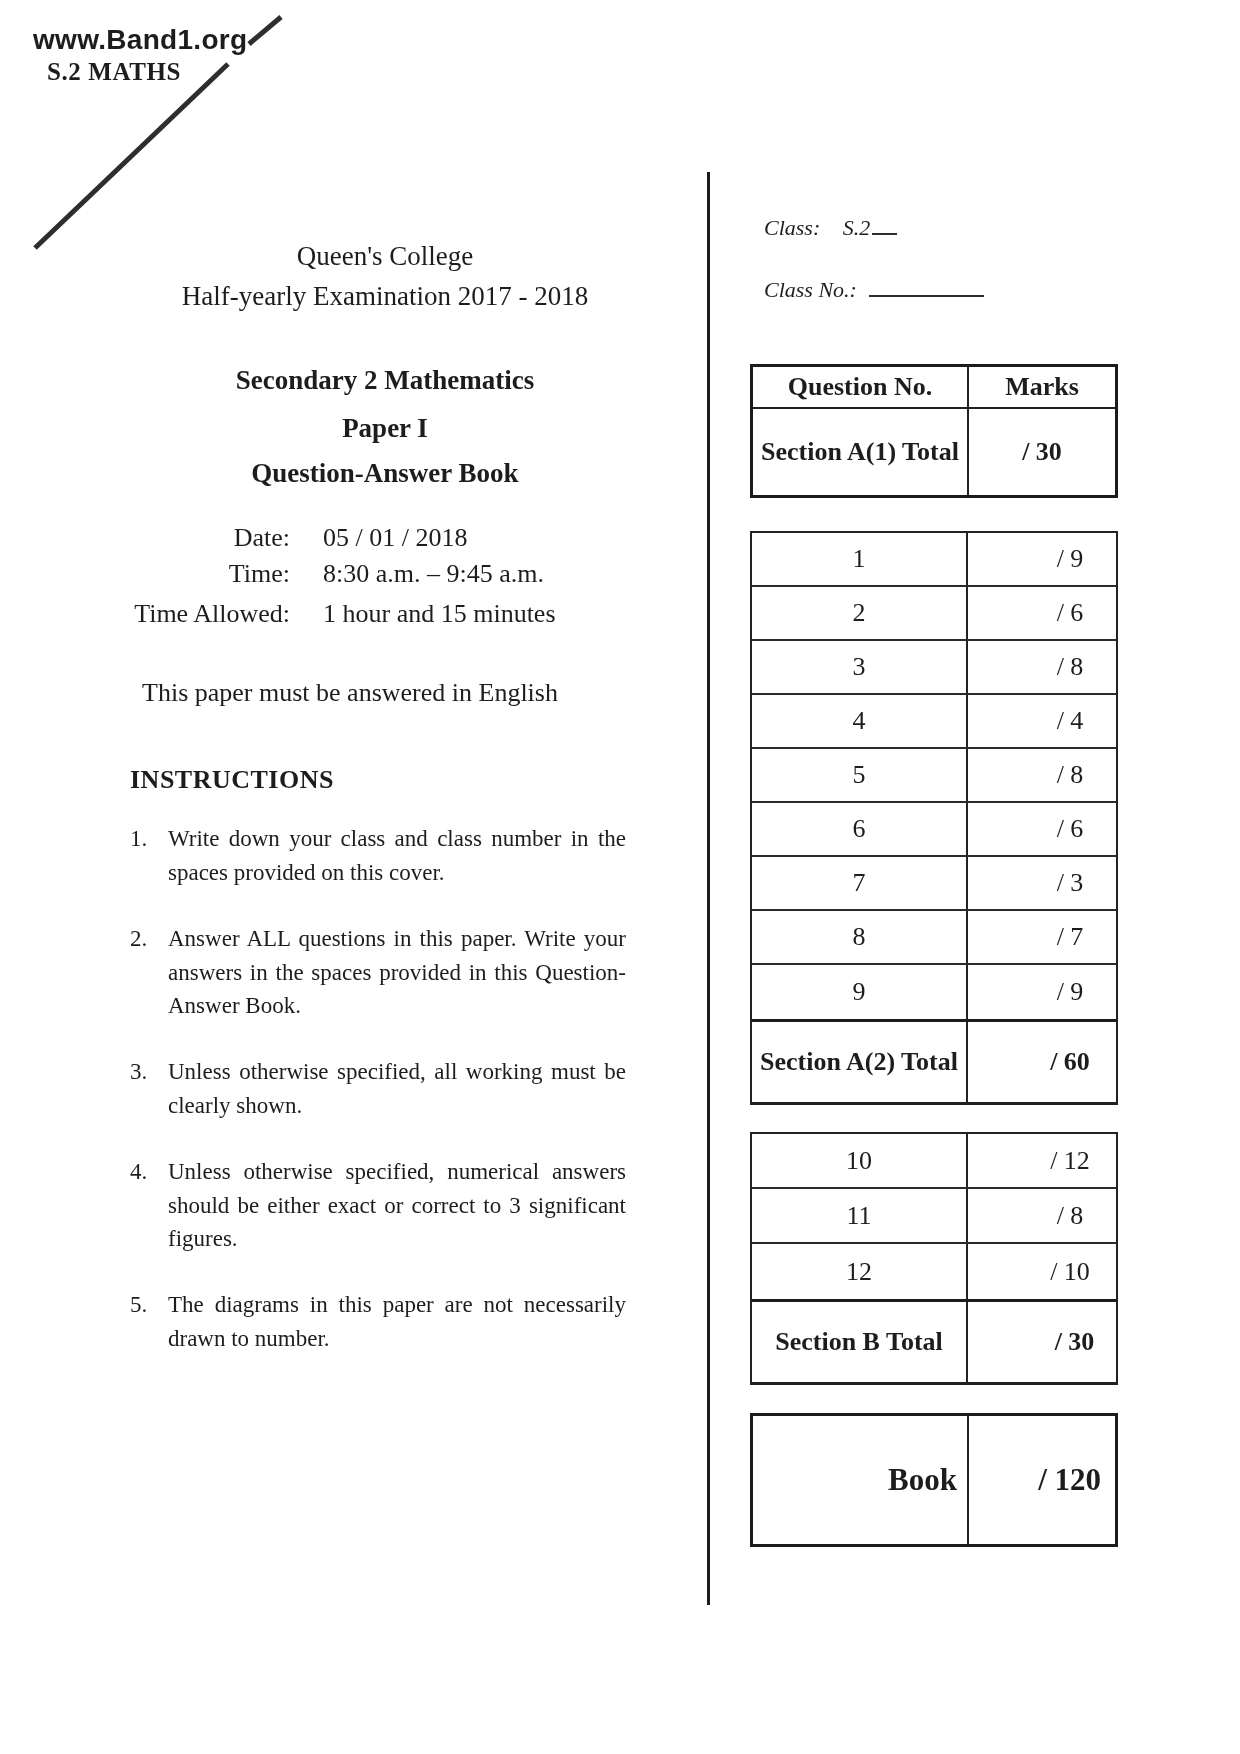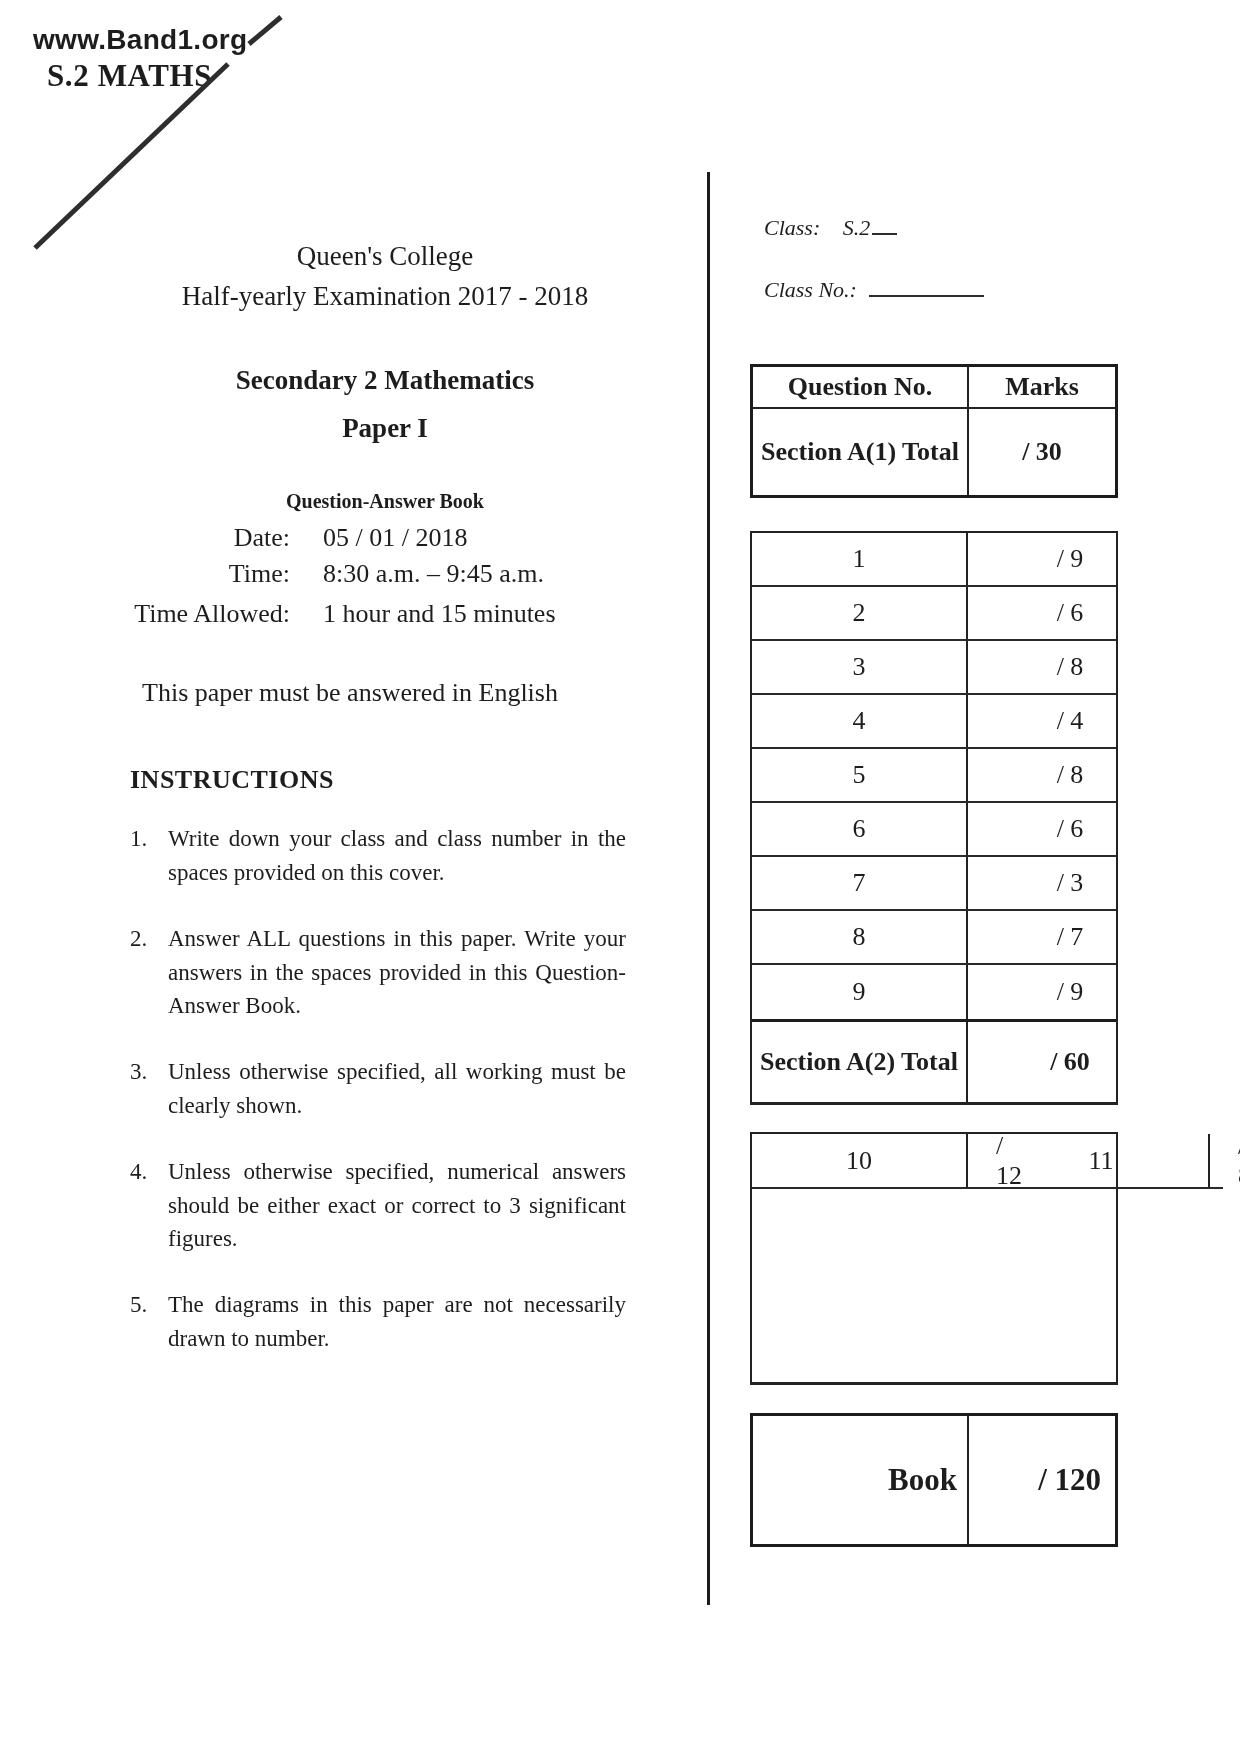--- a/index.html
+++ b/index.html
@@ -7,29 +7,29 @@
   body { font-family:"Liberation Serif","DejaVu Serif",serif; color:#1d1d1d; }
   #page {
     position:relative; width:1240px; height:1754px; background:#fff;
     overflow:hidden;
   }
   .abs { position:absolute; }
 
   
   #watermark { left:33px; top:24px; font-family:"Liberation Sans","DejaVu Sans",sans-serif;
     font-size:28px; font-weight:600; letter-spacing:0.3px; }
-  #subject-tag { left:47px; top:58px; font-size:31px; font-weight:700; letter-spacing:0.6px; }
+  #subject-tag { left:47px; top:58px; font-size:25px; font-weight:700; letter-spacing:0.6px; }
 
   
   .hdr { left:135px; width:500px; text-align:center; }
   #school { top:241px; font-size:27px; }
   #exam   { top:281px; font-size:27px; }
   #subj   { top:365px; font-size:27px; font-weight:700; }
   #paper  { top:413px; font-size:27px; font-weight:700; }
-  #book   { top:458px; font-size:20px; font-weight:700;margin-top:32px; }
+  #book   { top:458px; font-size:27px; font-weight:700; }
 
   
   .drow { left:100px; width:540px; display:flex; font-size:26px; line-height:34px; }
   .drow .dlabel { width:190px; text-align:right; }
   .drow .dvalue { margin-left:33px; }
   #drow-0 { top:521px; } #drow-1 { top:557px; } #drow-2 { top:597px; }
 
   #notice { left:120px; top:678px; width:460px; text-align:center; font-size:26px; }
 
   #instr-title { left:130px; top:765px; font-size:26px; font-weight:700; letter-spacing:0.5px; }
@@ -66,21 +66,21 @@
   #t1 .thead { height:42px; border-bottom:2px solid #222; }
   #t1 .tsec { flex:1; }
 
   #t2 { top:531px; height:574px; border:2px solid #222; border-bottom-width:3px;
         display:flex; flex-direction:column; }
   #t2 .qrow { height:54px; border-bottom:2px solid #2a2a2a; }
   #t2 .qrow.last { border-bottom:none; }
   #t2 .tsec { flex:1; border-top:3px solid #1c1c1c; }
 
   #t3 { top:1132px; height:253px; border:2px solid #222; border-bottom-width:3px;
-        display:flex; flex-direction:row; }
+        display:flex; flex-direction:column; }
   #t3 .qrow { height:55px; border-bottom:2px solid #2a2a2a; }
   #t3 .qrow.last { border-bottom:none; }
   #t3 .tsec { flex:1; border-top:3px solid #1c1c1c;gap:9px; }
 
   #t4 { top:1413px; height:134px; border:3px solid #1c1c1c; }
   #t4 .trow { height:100%; font-size:31px; font-weight:700; }
   #t4 .c1 { justify-content:flex-end; padding-right:10px; }
   #t4 .c2 { justify-content:flex-end; padding-right:14px; }
 </style>
 </head>

